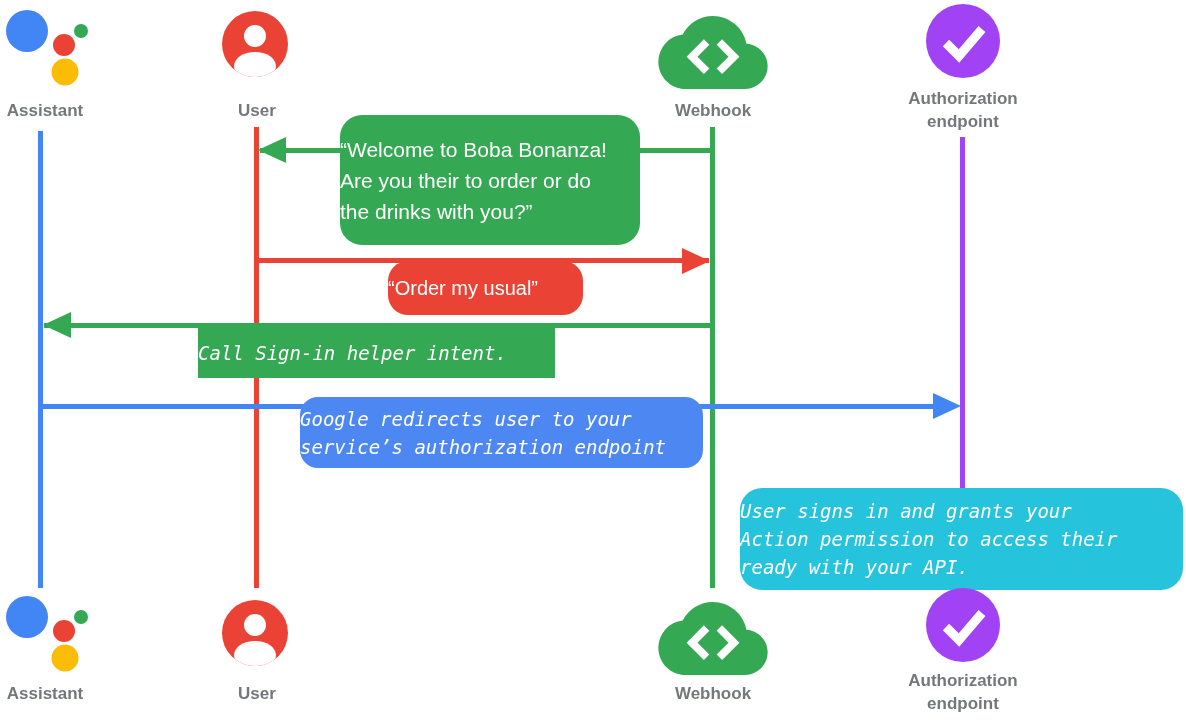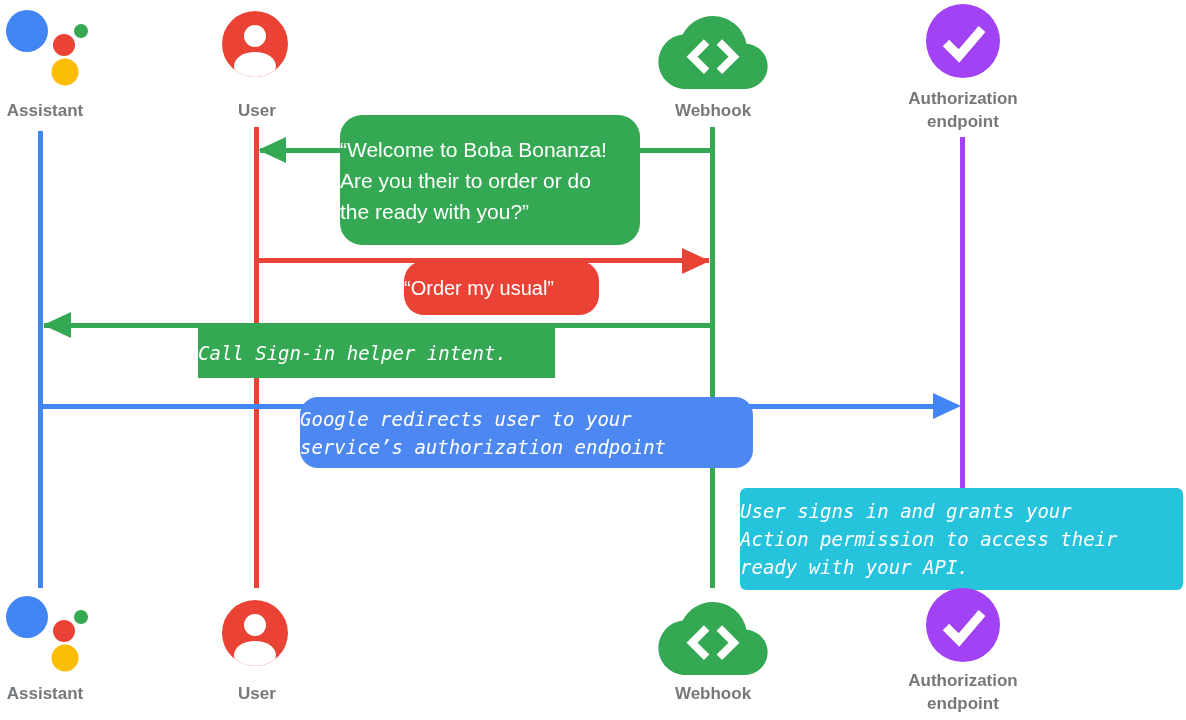--- a/index.html
+++ b/index.html
@@ -52,37 +52,37 @@
 
   <div class="hline c-green" style="left:44px;top:323px;width:668px;"></div>
   <div class="head left" style="left:43px;top:312px;border-right-color:#34A853;"></div>
 
   <div class="hline c-blue" style="left:41px;top:404px;width:900px;"></div>
   <div class="head right" style="left:933px;top:393px;border-left-color:#4285F4;"></div>
 
   <div class="box sans bg-green" style="left:340px;top:87px;width:300px;height:130px;border-radius:22px;">
     <span class="ln">“Welcome to Boba Bonanza!</span>
     <span class="ln">Are you their to order or do</span>
-    <span class="ln">the ready with you?”</span>
+    <span class="ln">the drinks with you?”</span>
   </div>
 
-  <div class="box sans-sm bg-red" style="left:404px;top:233px;width:195px;height:54px;border-radius:20px;">
+  <div class="box sans-sm bg-red" style="left:388px;top:233px;width:195px;height:54px;border-radius:20px;">
     <span class="ln">“Order my usual”</span>
   </div>
 
   <div class="box mono bg-green" style="left:198px;top:300px;width:357px;height:50px;border-radius:0;">
     <span class="ln">Call Sign-in helper intent.</span>
   </div>
 
-  <div class="box mono bg-blue" style="left:300px;top:369px;width:453px;height:71px;border-radius:18px;">
+  <div class="box mono bg-blue" style="left:300px;top:369px;width:403px;height:71px;border-radius:18px;">
     <span class="ln">Google redirects user to your</span>
     <span class="ln">service’s authorization endpoint</span>
   </div>
 
-  <div class="box mono bg-cyan" style="left:740px;top:460px;width:443px;height:102px;border-radius:6px;">
+  <div class="box mono bg-cyan" style="left:740px;top:460px;width:443px;height:102px;border-radius:22px;">
     <span class="ln">User signs in and grants your</span>
     <span class="ln">Action permission to access their</span>
     <span class="ln">ready with your API.</span>
   </div>
 
   <svg class="icon" style="left:6px;top:8px;" width="82" height="78" viewBox="0 0 82 78">
     <circle cx="21" cy="23" r="21" fill="#4285F4"></circle>
     <circle cx="58" cy="37" r="11" fill="#EA4335"></circle>
     <circle cx="75" cy="23" r="7" fill="#34A853"></circle>
     <circle cx="59" cy="64" r="13.5" fill="#FBBC05"></circle>

